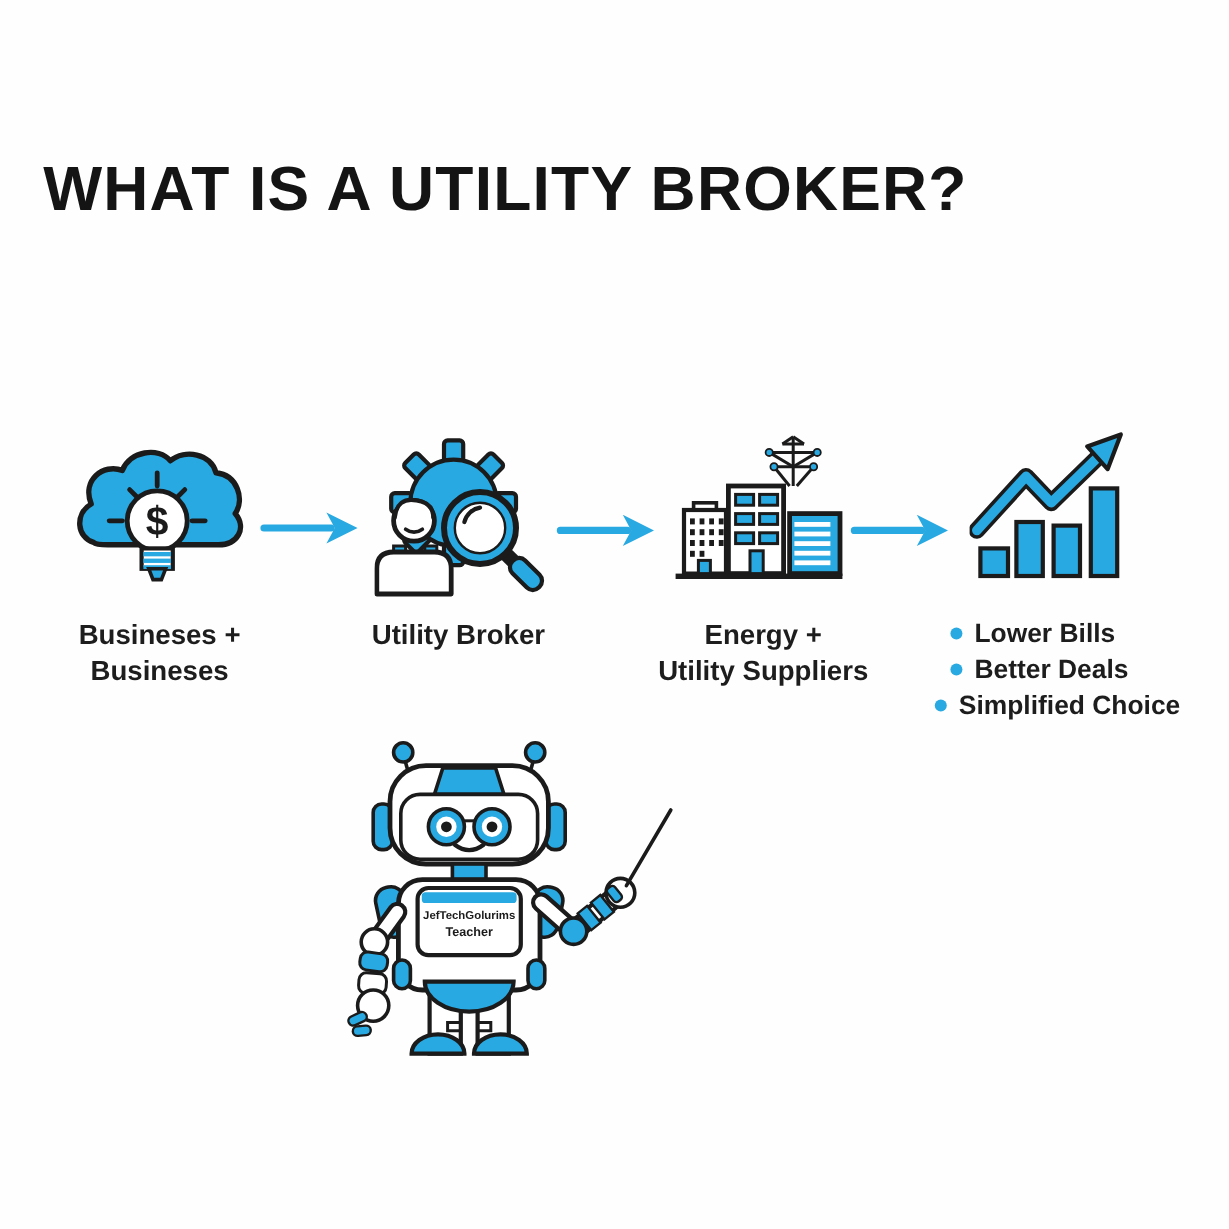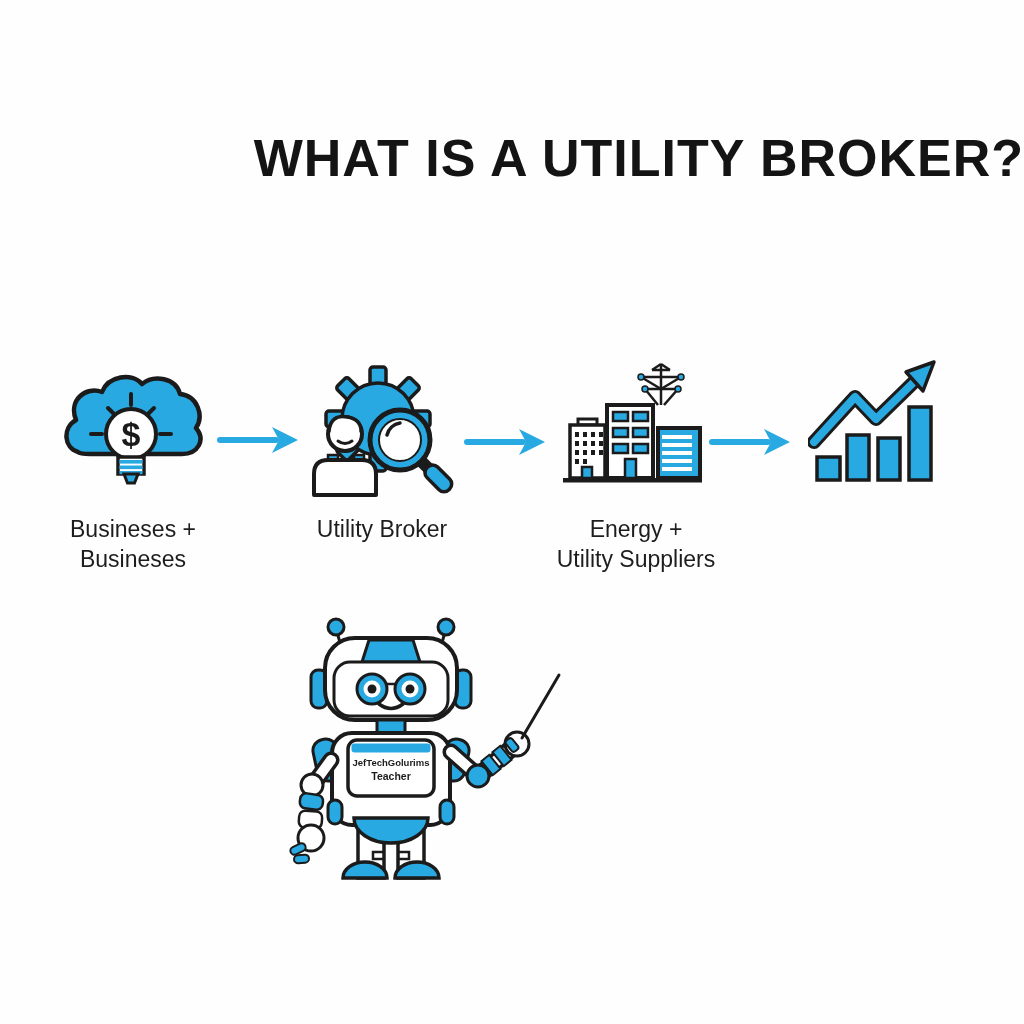--- a/index.html
+++ b/index.html
@@ -2,25 +2,25 @@
 <html><head>
 <meta charset="utf-8">
 <style>
   html,body{margin:0;padding:0;background:#ffffff;}
   #stage{
     position:relative;width:1024px;height:1024px;background:#fefefe;
     font-family:"Liberation Sans", sans-serif;overflow:hidden;
   }
   .abs{position:absolute;}
   .title{
-    left:0;right:0;top:128px;text-align:right;
-    font-size:52px;font-weight:bold;letter-spacing:1px;color:#141414;
+    left:0;right:0;top:128px;text-align:left;
+    font-size:52px;font-weight:bold;letter-spacing:1px;color:#141414;padding-left:36px;
   }
   .step-label{
-    top:514px;text-align:center;font-size:23px;font-weight:normal;
+    top:514px;text-align:center;font-size:23px;font-weight:bold;
     color:#1d1d1d;line-height:30px;width:220px;
   }
   .benefits{
     left:779px;top:513px;width:242px;color:#1d1d1d;
     font-size:22px;font-weight:bold;
   }
   .benefit-row{display:flex;align-items:center;height:30px;}
   .benefit-row.indent{margin-left:13px;}
   .dot{
     width:10px;height:10px;border-radius:50%;background:#29A9E1;
@@ -175,20 +175,34 @@
     <div>Busineses</div>
   </div>
   <div class="abs step-label" style="left:526px">
     <div>Energy +</div>
     <div>Utility Suppliers</div>
   </div>
   <div class="abs step-label" style="left:272px">
     <div>Utility Broker</div>
   </div>
 
+  <div class="abs benefits">
+    <div class="benefit-row indent">
+      <span class="dot"></span>
+      <span>Lower Bills</span>
+    </div>
+    <div class="benefit-row indent">
+      <span class="dot"></span>
+      <span>Better Deals</span>
+    </div>
+    <div class="benefit-row">
+      <span class="dot"></span>
+      <span>Simplified Choice</span>
+    </div>
+  </div>
 
   <svg class="abs" style="left:270px;top:612px" width="300" height="292" viewBox="0 0 300 292">
 
     <line x1="76" y1="52" x2="67" y2="20" stroke="#1b1b1b" stroke-width="3"></line>
     <line x1="166" y1="52" x2="175" y2="20" stroke="#1b1b1b" stroke-width="3"></line>
     <circle cx="66" cy="15" r="8" fill="#29A9E1" stroke="#1b1b1b" stroke-width="3"></circle>
     <circle cx="176" cy="15" r="8" fill="#29A9E1" stroke="#1b1b1b" stroke-width="3"></circle>
 
     <rect x="41" y="58" width="16" height="38" rx="7" fill="#29A9E1" stroke="#1b1b1b" stroke-width="3"></rect>
     <rect x="185" y="58" width="16" height="38" rx="7" fill="#29A9E1" stroke="#1b1b1b" stroke-width="3"></rect>

